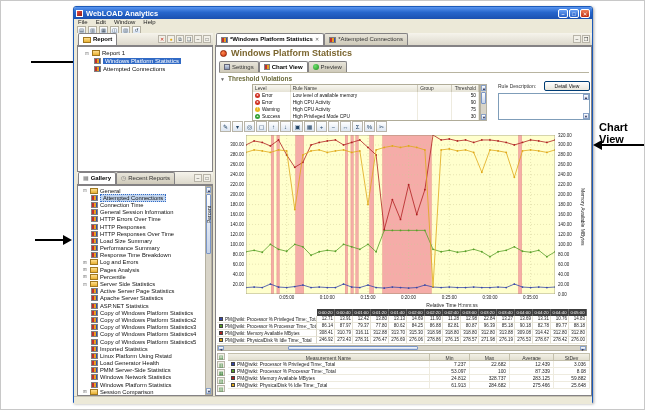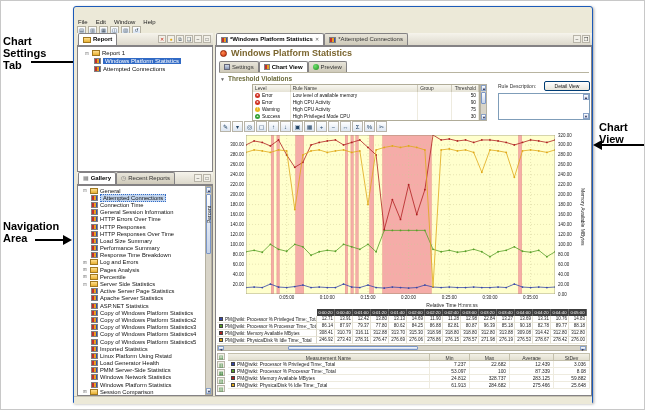--- a/index.html
+++ b/index.html
@@ -53,33 +53,40 @@
 .sb{position:absolute;background:#d8d4c8;border:1px solid #b4b0a0}
 .sbt{position:absolute;background:linear-gradient(#fdfdfd,#c6d3e8);border:1px solid #7a96c8;border-radius:1px}
 .sba{position:absolute;font-size:4px;line-height:6px;text-align:center;color:#335;background:linear-gradient(#fff,#ccd8ec);border:1px solid #8aa2c8}
 .xbtn{position:absolute;border:1px solid #003c74;border-radius:2px;background:linear-gradient(#fff,#e8e6dc);font-size:5px;line-height:8px;text-align:center;color:#111}
 </style>
 </head>
 <body>
 
 <div id="stage">
 
-  <div class="ann" style="left:2px;top:34px;width:56px">Chart Settings Tab</div>
   <div class="aline" style="left:30px;top:60px;width:208px"></div>
   <div class="ah-r" style="left:238px;top:56px"></div>
 
   <div class="ann" style="left:598px;top:120px;width:40px">Chart View</div>
   <div class="aline" style="left:600px;top:143px;width:43px"></div>
   <div class="ah-l" style="left:592px;top:139px"></div>
 
-  <div class="ann" style="left:2px;top:219px;width:58px">Navigation Area</div>
   <div class="aline" style="left:34px;top:238px;width:28px"></div>
   <div class="ah-r" style="left:62px;top:234px"></div>
 
   <div id="win">
+    <div id="titlebar">
+      <span id="appicon"></span>
+      <span>WebLOAD Analytics</span>
+      <span id="wbtns">
+          <span class="wb">–</span>
+          <span class="wb">□</span>
+          <span class="wb red">✕</span>
+        </span>
+    </div>
     <div id="menubar">
         <span>File</span>
         <span>Edit</span>
         <span>Window</span>
         <span>Help</span>
       </div>
     <div id="toolbar">
         <span class="tbi">▤</span>
         <span class="tbi">▥</span>
         <span class="tbi">▦</span>

